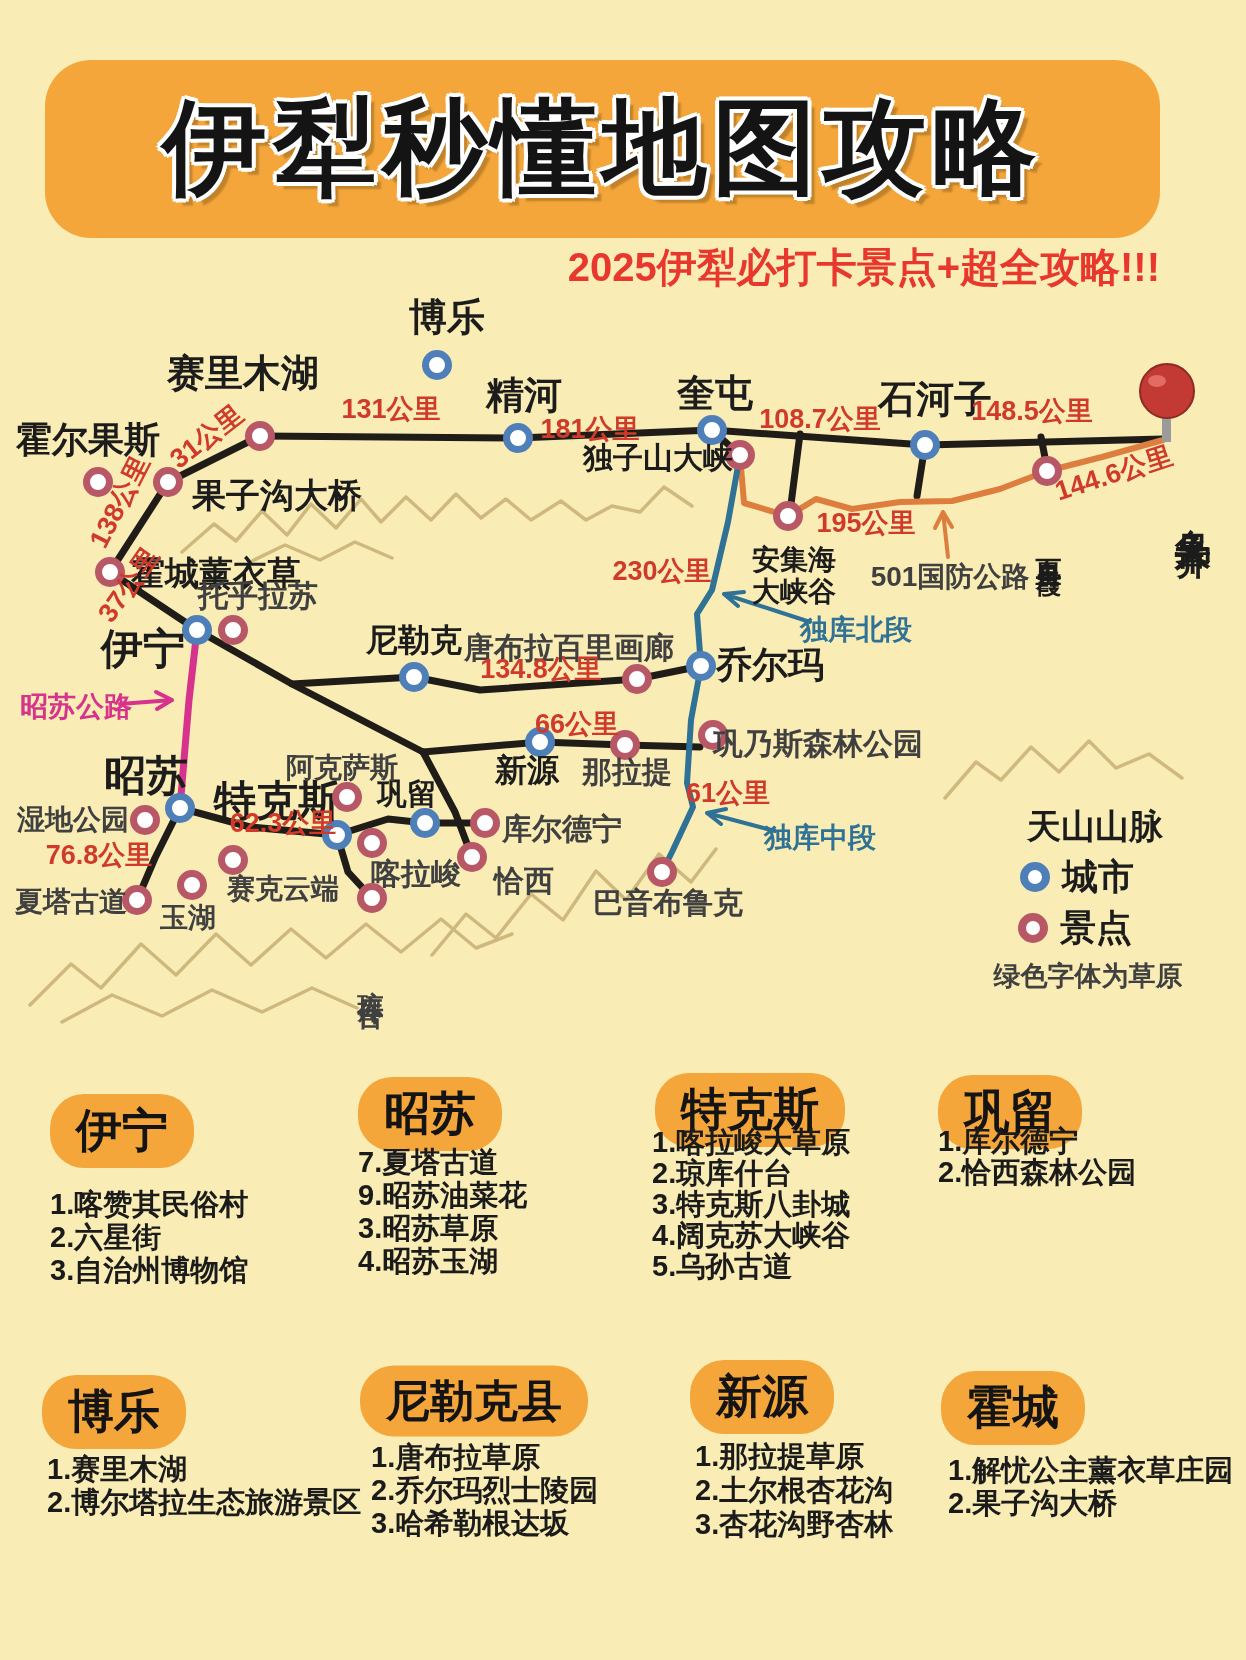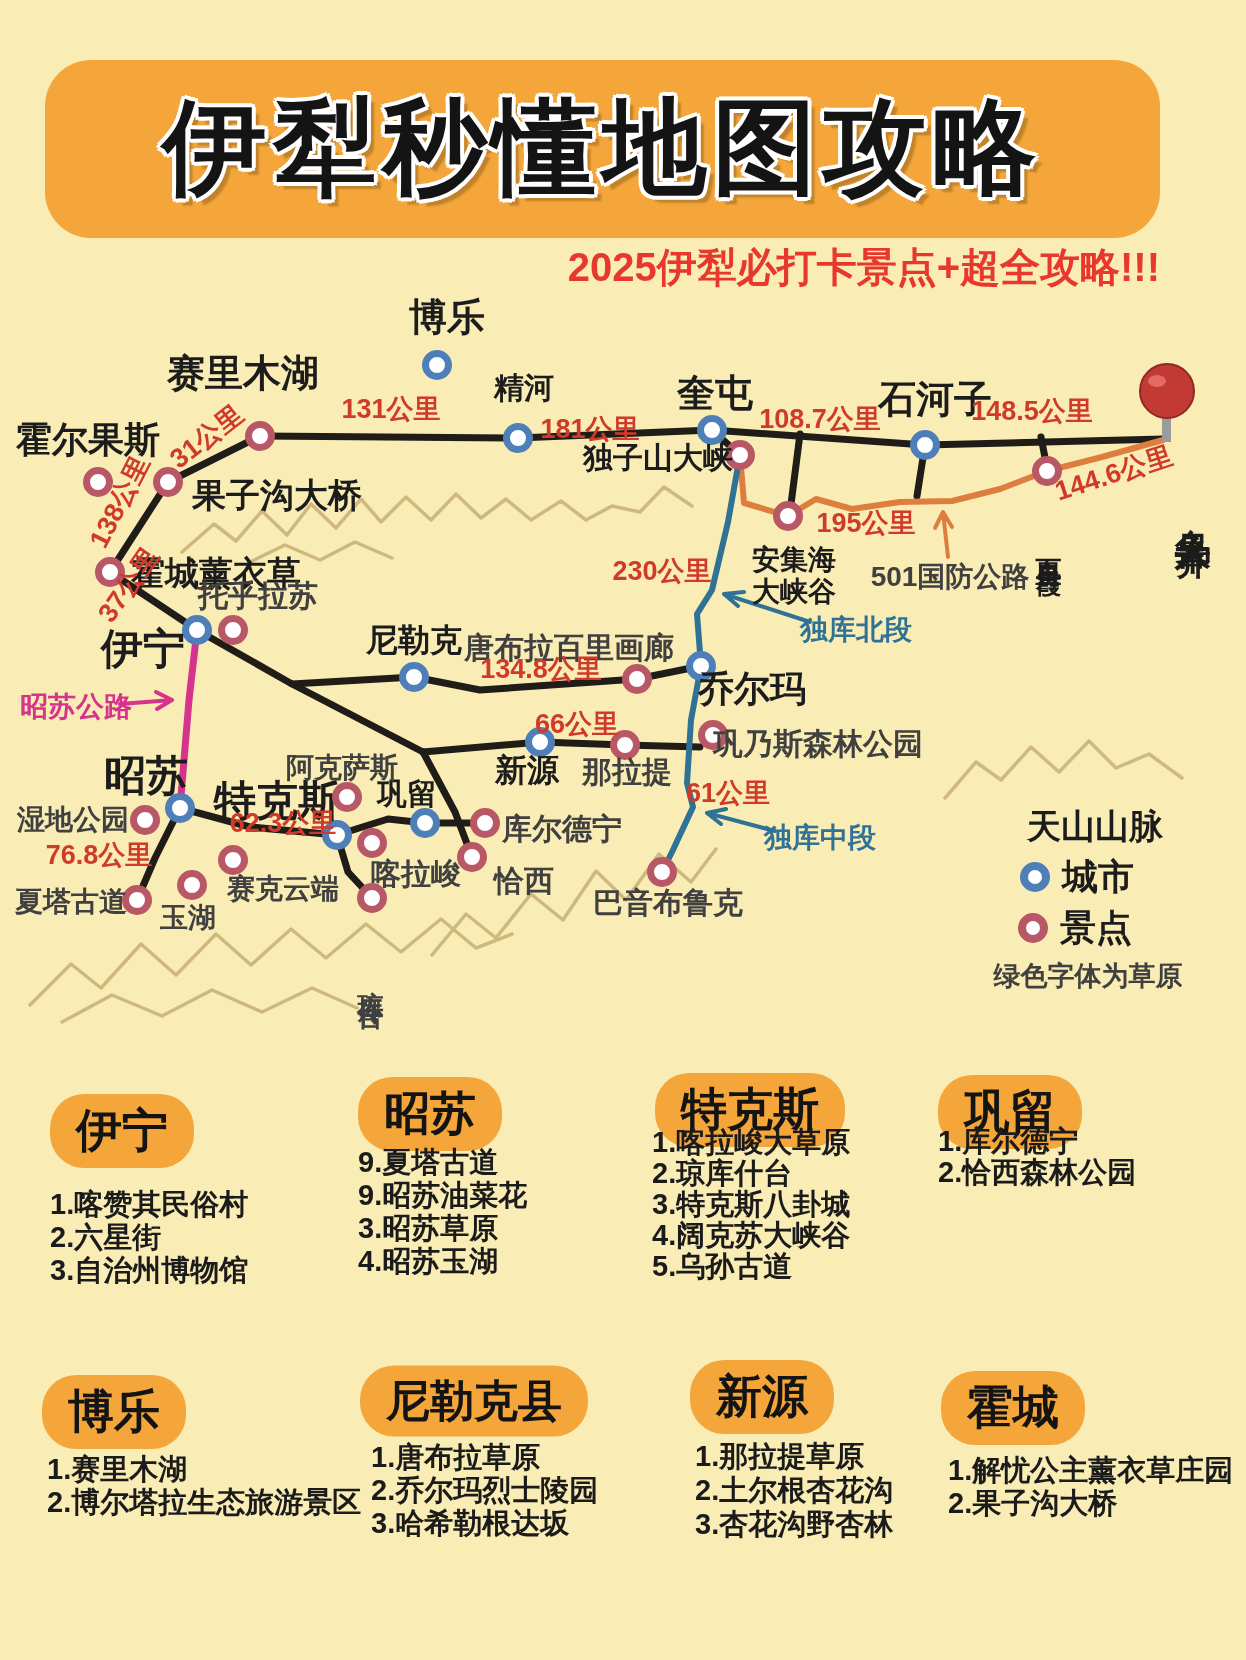--- a/index.html
+++ b/index.html
@@ -106,31 +106,31 @@
 
 <div class="banner">
   <h1>伊犁秒懂地图攻略</h1>
 </div>
 <div class="subtitle">2025伊犁必打卡景点+超全攻略!!!</div>
 
 <div id="map-layer">
     <div class="node city-n" style="left: 437px; top: 365px;"></div>
     <div class="map-label" style="left: 447px; top: 318px; font-size: 38px;">博乐</div>
     <div class="node city-n" style="left: 518px; top: 438px;"></div>
-    <div class="map-label" style="left: 524px; top: 388px; font-size: 30px;">精河</div>
+    <div class="map-label" style="left: 524px; top: 396px; font-size: 38px;">精河</div>
     <div class="node city-n" style="left: 712px; top: 430px;"></div>
     <div class="map-label" style="left: 715px; top: 394px; font-size: 38px;">奎屯</div>
     <div class="node city-n" style="left: 925px; top: 445px;"></div>
     <div class="map-label" style="left: 935px; top: 400px; font-size: 38px;">石河子</div>
     <div class="node city-n" style="left: 197px; top: 630px;"></div>
     <div class="map-label" style="left: 143px; top: 649px; font-size: 42px;">伊宁</div>
     <div class="node city-n" style="left: 414px; top: 677px;"></div>
     <div class="map-label" style="left: 414px; top: 640px; font-size: 32px;">尼勒克</div>
     <div class="node city-n" style="left: 701px; top: 666px;"></div>
-    <div class="map-label" style="left: 752px; top: 665px; font-size: 36px; margin-top: 24px;">乔尔玛</div>
+    <div class="map-label" style="left: 770px; top: 665px; font-size: 36px;">乔尔玛</div>
     <div class="node city-n" style="left: 540px; top: 742px;"></div>
     <div class="map-label" style="left: 527px; top: 770px; font-size: 32px;">新源</div>
     <div class="node city-n" style="left: 180px; top: 808px;"></div>
     <div class="map-label" style="left: 146px; top: 776px; font-size: 42px;">昭苏</div>
     <div class="node city-n" style="left: 337px; top: 835px;"></div>
     <div class="map-label" style="left: 277px; top: 801px; font-size: 42px;">特克斯</div>
     <div class="node city-n" style="left: 425px; top: 823px;"></div>
     <div class="map-label" style="left: 407px; top: 794px; font-size: 30px;">巩留</div>
     <div class="node spot-n" style="left: 260px; top: 436px;"></div>
     <div class="map-label" style="left: 243px; top: 374px; font-size: 38px;">赛里木湖</div>
@@ -205,21 +205,21 @@
   <div class="map-label" style="left:1096px;top:928px;font-size:36px;">景点</div>
   <div class="map-label green" style="left:1088px;top:977px;font-size:27px;font-weight:800;">绿色字体为草原</div>
 </div>
 
 <div id="sections-layer">
     <div class="badge" style="left: 122px; top: 1131px; font-size: 46px;">伊宁</div>
     <div class="item" style="left: 50px; top: 1205px;">1.喀赞其民俗村</div>
     <div class="item" style="left: 50px; top: 1238px;">2.六星街</div>
     <div class="item" style="left: 50px; top: 1271px;">3.自治州博物馆</div>
     <div class="badge" style="left: 430px; top: 1114px; font-size: 46px;">昭苏</div>
-    <div class="item" style="left: 358px; top: 1163px;">9.夏塔古道</div>
+    <div class="item" style="left: 358px; top: 1163px;">7.夏塔古道</div>
     <div class="item" style="left: 358px; top: 1196px;">9.昭苏油菜花</div>
     <div class="item" style="left: 358px; top: 1229px;">3.昭苏草原</div>
     <div class="item" style="left: 358px; top: 1262px;">4.昭苏玉湖</div>
     <div class="badge" style="left: 750px; top: 1110px; font-size: 46px;">特克斯</div>
     <div class="item" style="left: 652px; top: 1143px;">1.喀拉峻大草原</div>
     <div class="item" style="left: 652px; top: 1174px;">2.琼库什台</div>
     <div class="item" style="left: 652px; top: 1205px;">3.特克斯八卦城</div>
     <div class="item" style="left: 652px; top: 1236px;">4.阔克苏大峡谷</div>
     <div class="item" style="left: 652px; top: 1267px;">5.乌孙古道</div>
     <div class="badge" style="left: 1010px; top: 1112px; font-size: 46px;">巩留</div>

